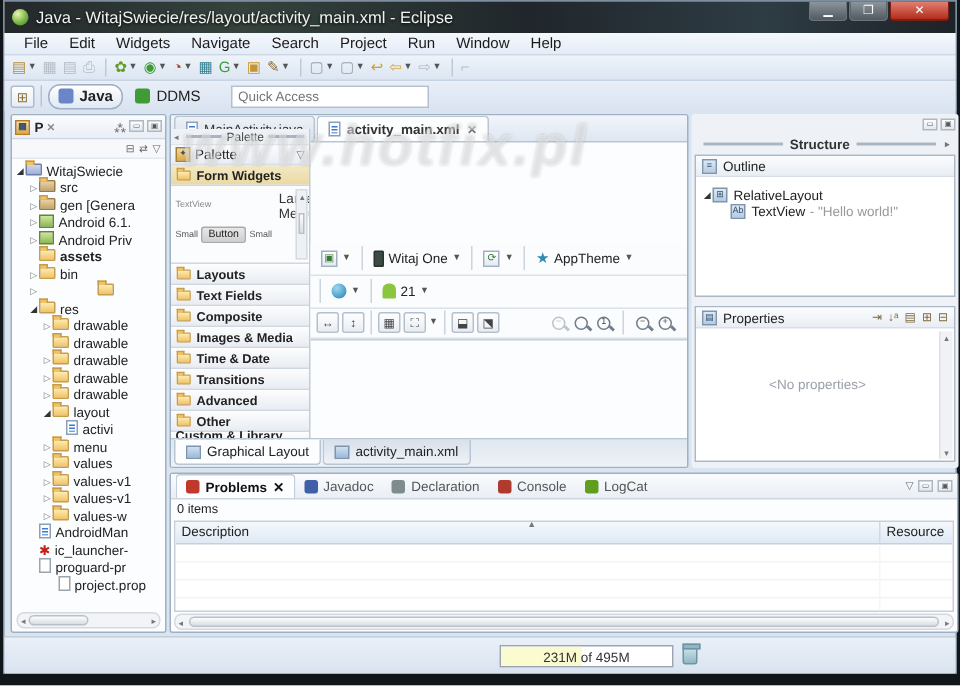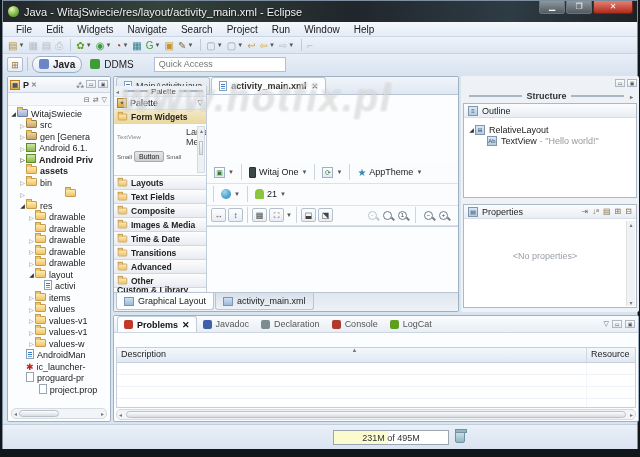--- a/index.html
+++ b/index.html
@@ -361,21 +361,21 @@
           <div class="trow" style="padding-left: 9px; align-items: center;">
             <span class="arrow">▷</span>
             <span class="ticon"><span class="ic-pkg"></span></span>
             <span>gen [Genera</span>
           </div>
           <div class="trow" style="padding-left: 9px;">
             <span class="arrow">▷</span>
             <span class="ticon"><span class="ic-android"></span></span>
             <span>Android 6.1.</span>
           </div>
-          <div class="trow" style="padding-left: 9px; font-weight: bold;">
+          <div class="trow" style="padding-left: 9px;">
             <span class="arrow">▷</span>
             <span class="ticon"><span class="ic-android"></span></span>
             <span>Android Priv</span>
           </div>
           <div class="trow" style="padding-left: 9px; font-weight: bold;">
             <span class="arrow"></span>
             <span class="ticon"><span class="ic-folder"></span></span>
             <span>assets</span>
           </div>
           <div class="trow" style="padding-left: 9px;">
@@ -424,21 +424,21 @@
             <span>layout</span>
           </div>
           <div class="trow" style="padding-left: 27px;">
             <span class="arrow"></span>
             <span class="ticon"><span class="ic-xml"></span></span>
             <span>activi</span>
           </div>
           <div class="trow" style="padding-left: 18px;">
             <span class="arrow">▷</span>
             <span class="ticon"><span class="ic-folder"></span></span>
-            <span>items</span>
+            <span>menu</span>
           </div>
           <div class="trow" style="padding-left: 18px;">
             <span class="arrow">▷</span>
             <span class="ticon"><span class="ic-folder"></span></span>
             <span>values</span>
           </div>
           <div class="trow" style="padding-left: 18px;">
             <span class="arrow">▷</span>
             <span class="ticon"><span class="ic-folder"></span></span>
             <span>values-v1</span>
@@ -731,20 +731,21 @@
           <span class="pr-tab">
             <span class="pr-ic" style="background: rgb(95, 158, 30);"></span>
             <span>LogCat</span>
           </span>
           <span class="pr-corner">
             <span class="vmenu">▽</span>
             <span class="corner-btn">▭</span>
             <span class="corner-btn">▣</span>
           </span>
         </div>
+      <div class="pr-count">0 items</div>
       <div class="pr-table">
         <div class="pr-thead" id="pr-thead">
             <span class="pr-th" style="flex: 0 0 470px;">Description<span class="pr-sort">▲</span></span>
             <span class="pr-th" style="flex: 0 0 75px;">Resource</span>
           </div>
         <div id="pr-rows">
             <div class="pr-row">
               <span class="pr-cell" style="flex: 0 0 470px;"></span>
               <span class="pr-cell" style="flex: 0 0 75px;"></span>
             </div>

